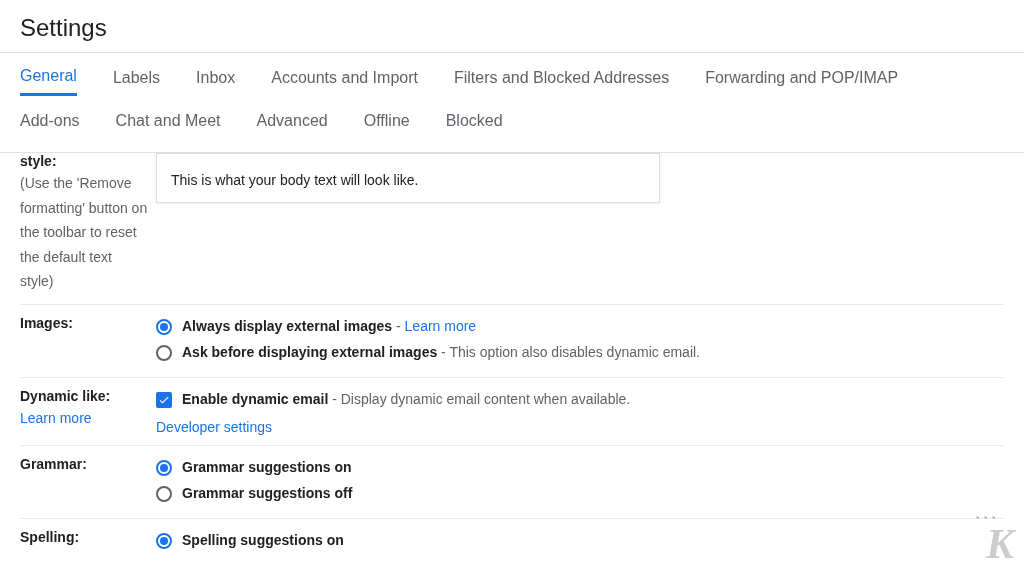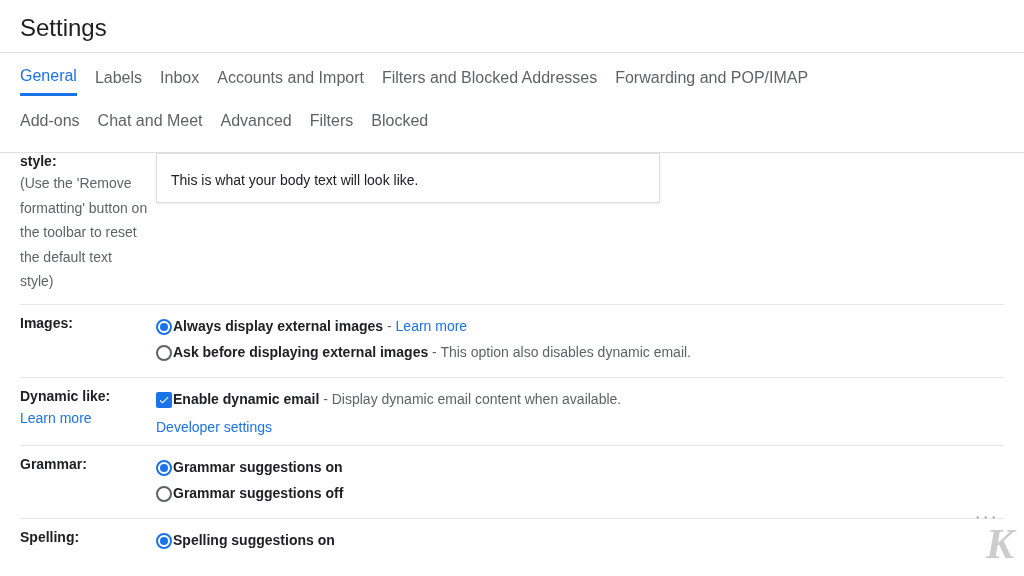--- a/index.html
+++ b/index.html
@@ -1,32 +1,32 @@
 <!DOCTYPE html>
 <html><head>
 <meta charset="utf-8">
 <style>
   * { box-sizing: border-box; margin: 0; padding: 0; }
   body { font-family: Arial, Helvetica, sans-serif; font-size: 14px; color: #202124; background: #fff; width: 1024px; height: 576px; overflow: hidden; }
   .header { padding: 14px 20px 10px 20px; border-bottom: 1px solid #e0e0e0; }
   .title { font-size: 24px; font-weight: 400; color: #202124; }
   .tabs { padding: 0 20px; border-bottom: 1px solid #e0e0e0; }
-  .tab-row { display: flex; flex-wrap: wrap; gap: 18px; align-items: center; }
+  .tab-row { display: flex; flex-wrap: wrap; gap: 36px; align-items: center; }
   .tab-row.first { padding-top: 14px; padding-bottom: 8px; }
   .tab-row.second { padding-top: 8px; padding-bottom: 14px; }
   .tab { font-size: 16px; color: #5f6368; cursor: pointer; padding-bottom: 8px; white-space: nowrap; }
   .tab.active { color: #1a73e8; border-bottom: 3px solid #1a73e8; font-weight: 500; }
   .content { padding: 0 20px; }
   .section { display: flex; padding: 10px 0 10px 0; border-top: 1px solid #e8e8e8; }
   .label-col { width: 136px; flex-shrink: 0; padding-right: 8px; }
   .label-title { font-weight: bold; font-size: 14px; color: #202124; margin-bottom: 2px; }
   .label-sub { font-size: 14px; color: #5f6368; line-height: 1.75; }
   .label-link { color: #1a73e8; cursor: pointer; font-size: 14px; display: inline-block; margin-top: 4px; }
   .value-col { flex: 1; }
-  .radio-row, .check-row { display: flex; align-items: flex-start; gap: 1px; margin-bottom: 4px; line-height: 1.6; }
+  .radio-row, .check-row { display: flex; align-items: flex-start; gap: 10px; margin-bottom: 4px; line-height: 1.6; }
   .radio { width: 16px; height: 16px; border: 2px solid #5f6368; border-radius: 50%; display: inline-flex; align-items: center; justify-content: center; flex-shrink: 0; margin-top: 4px; cursor: pointer; }
   .radio.checked { border-color: #1a73e8; }
   .radio.checked::after { content: ""; width: 8px; height: 8px; background: #1a73e8; border-radius: 50%; display: block; }
   .checkbox { width: 16px; height: 16px; border: 2px solid #1a73e8; background: #1a73e8; border-radius: 2px; flex-shrink: 0; margin-top: 4px; display: inline-flex; align-items: center; justify-content: center; cursor: pointer; }
   .checkbox svg { width: 12px; height: 12px; fill: #fff; }
   .opt-text { font-size: 14px; }
   .opt-text b { font-weight: bold; color: #202124; }
   .opt-text .desc { color: #5f6368; }
   .link { color: #1a73e8; cursor: pointer; }
   .dev-link { color: #1a73e8; cursor: pointer; font-size: 14px; display: inline-block; margin-top: 4px; }
@@ -48,21 +48,21 @@
     <span class="tab">Labels</span>
     <span class="tab">Inbox</span>
     <span class="tab">Accounts and Import</span>
     <span class="tab">Filters and Blocked Addresses</span>
     <span class="tab">Forwarding and POP/IMAP</span>
   </div>
   <div class="tab-row second">
     <span class="tab">Add-ons</span>
     <span class="tab">Chat and Meet</span>
     <span class="tab">Advanced</span>
-    <span class="tab">Filters</span>
+    <span class="tab">Offline</span>
     <span class="tab">Blocked</span>
   </div>
 </div>
 
 <div class="content">
 
   <div class="style-section">
     <div class="label-col">
       <div class="label-title">style:</div>
       <div class="label-sub">(Use the 'Remove formatting' button on the toolbar to reset the default text style)</div>

